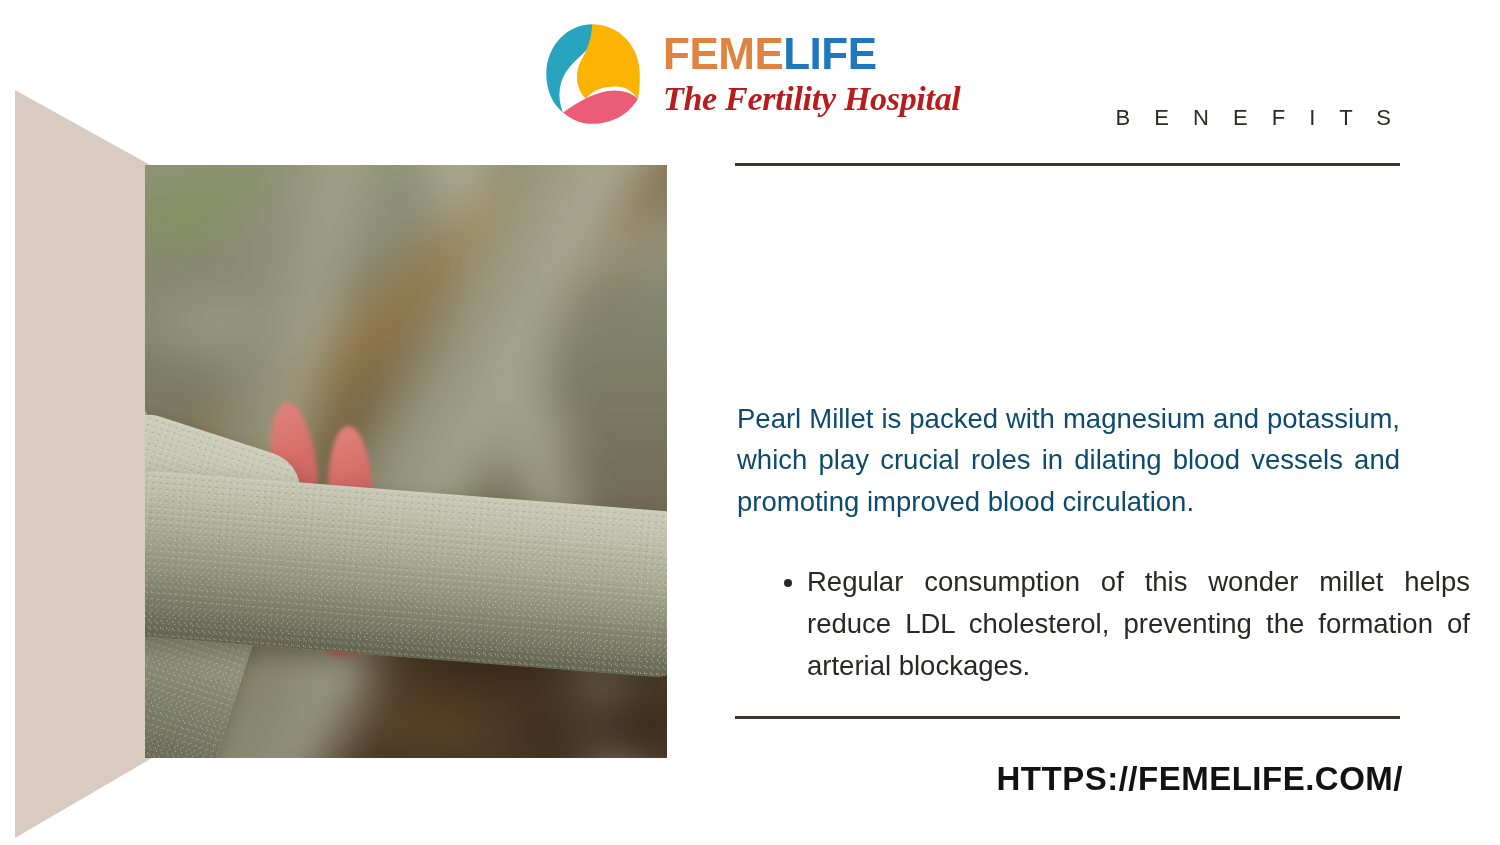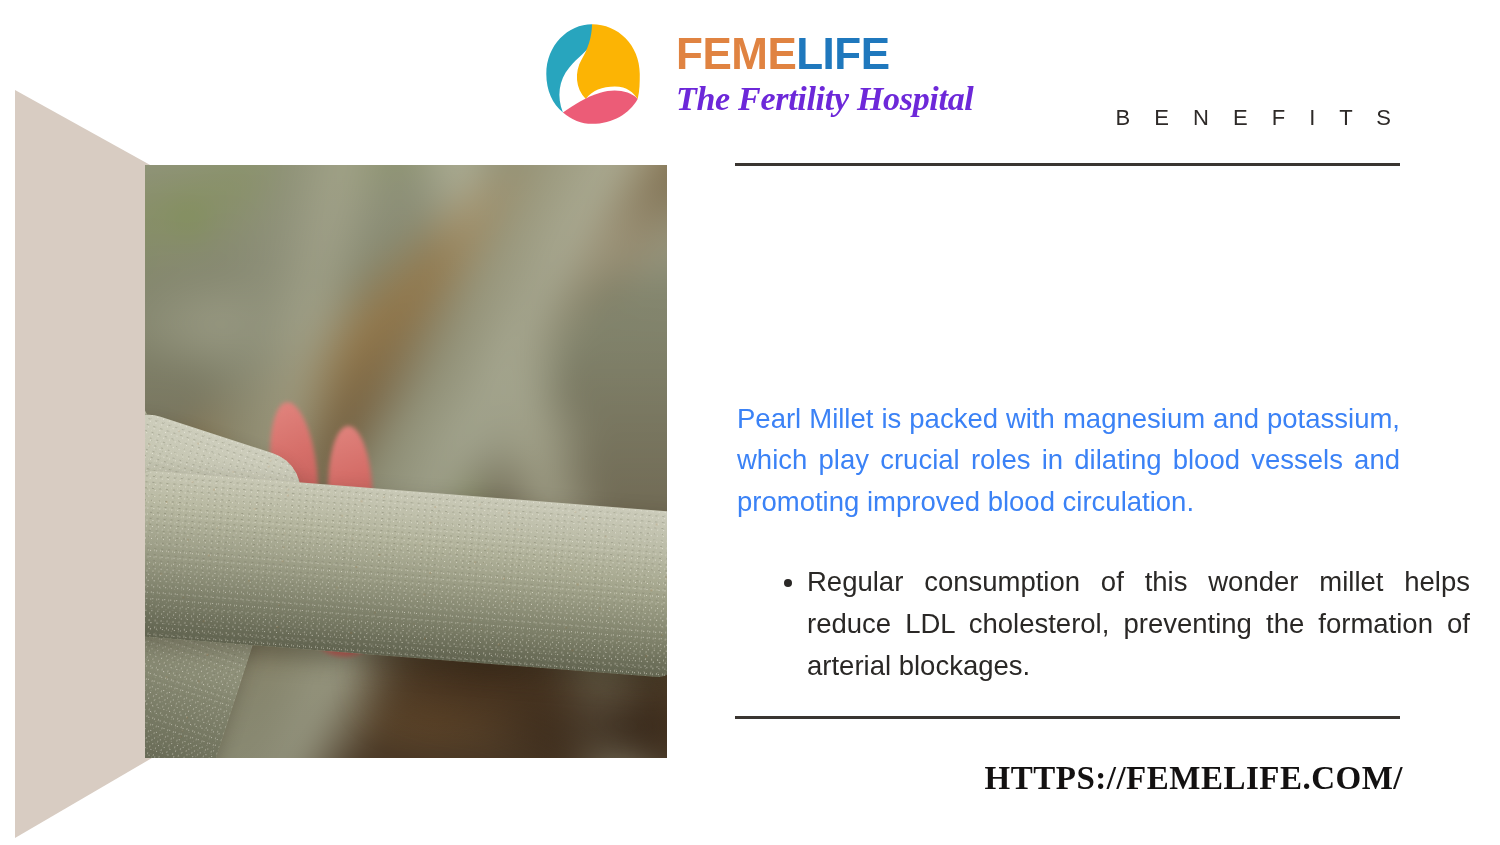--- a/index.html
+++ b/index.html
@@ -163,40 +163,40 @@
   
   .logo {
     position: absolute;
     left: 540px;
     top: 18px;
     width: 440px;
     height: 112px;
     z-index: 3;
     display: flex;
     align-items: center;
-    gap: 32px;
+    gap: 19px;
   }
   .logo-mark { width: 104px; height: 108px; flex: 0 0 auto; }
   .logo-text { display: flex; flex-direction: column; justify-content: center; }
   .logo-word {
     font-size: 44px;
     font-weight: 700;
     letter-spacing: -0.5px;
     line-height: 1;
     font-family: "Liberation Sans", sans-serif;
   }
   .logo-word .feme { color: #e08341; }
   .logo-word .life { color: #1f78bd; }
   .logo-tag {
     margin-top: 5px;
     font-family: "Liberation Serif", serif;
     font-style: italic;
     font-weight: 700;
     font-size: 34px;
-    color: #6d28d9;
+    color: #b91c1c;
     letter-spacing: -0.3px;
     line-height: 1.05;
   }
 
   
   .eyebrow {
     position: absolute;
     left: 735px;
     top: 105px;
     width: 665px;
@@ -234,21 +234,21 @@
   .headline .w1 { color: #2b2622; }
   .headline .w2 { color: #a39268; margin-left: 26px; }
 
   .body-copy {
     position: absolute;
     left: 737px;
     top: 370px;
     width: 663px;
     font-size: 27.5px;
     line-height: 1.52;
-    color: #3b82f6;
+    color: #0c4a6e;
     text-align: justify;
     z-index: 3;
   }
   .bullets {
     position: absolute;
     left: 737px;
     top: 553px;
     width: 663px;
     margin: 8px;
     padding: 0 0 0 62px;
@@ -261,21 +261,21 @@
     color: #2a2826;
     text-align: justify;
   }
 
   .url {
     position: absolute;
     left: 735px;
     top: 760px;
     width: 668px;
     text-align: right;
-    font-family: Liberation Serif, serif;
+    font-family: Liberation Sans, sans-serif;
     font-weight: 700;
     font-size: 33px;
     letter-spacing: 0.5px;
     color: #131111;
     z-index: 3;
   }
 </style>
 </head>
 <body>
 

